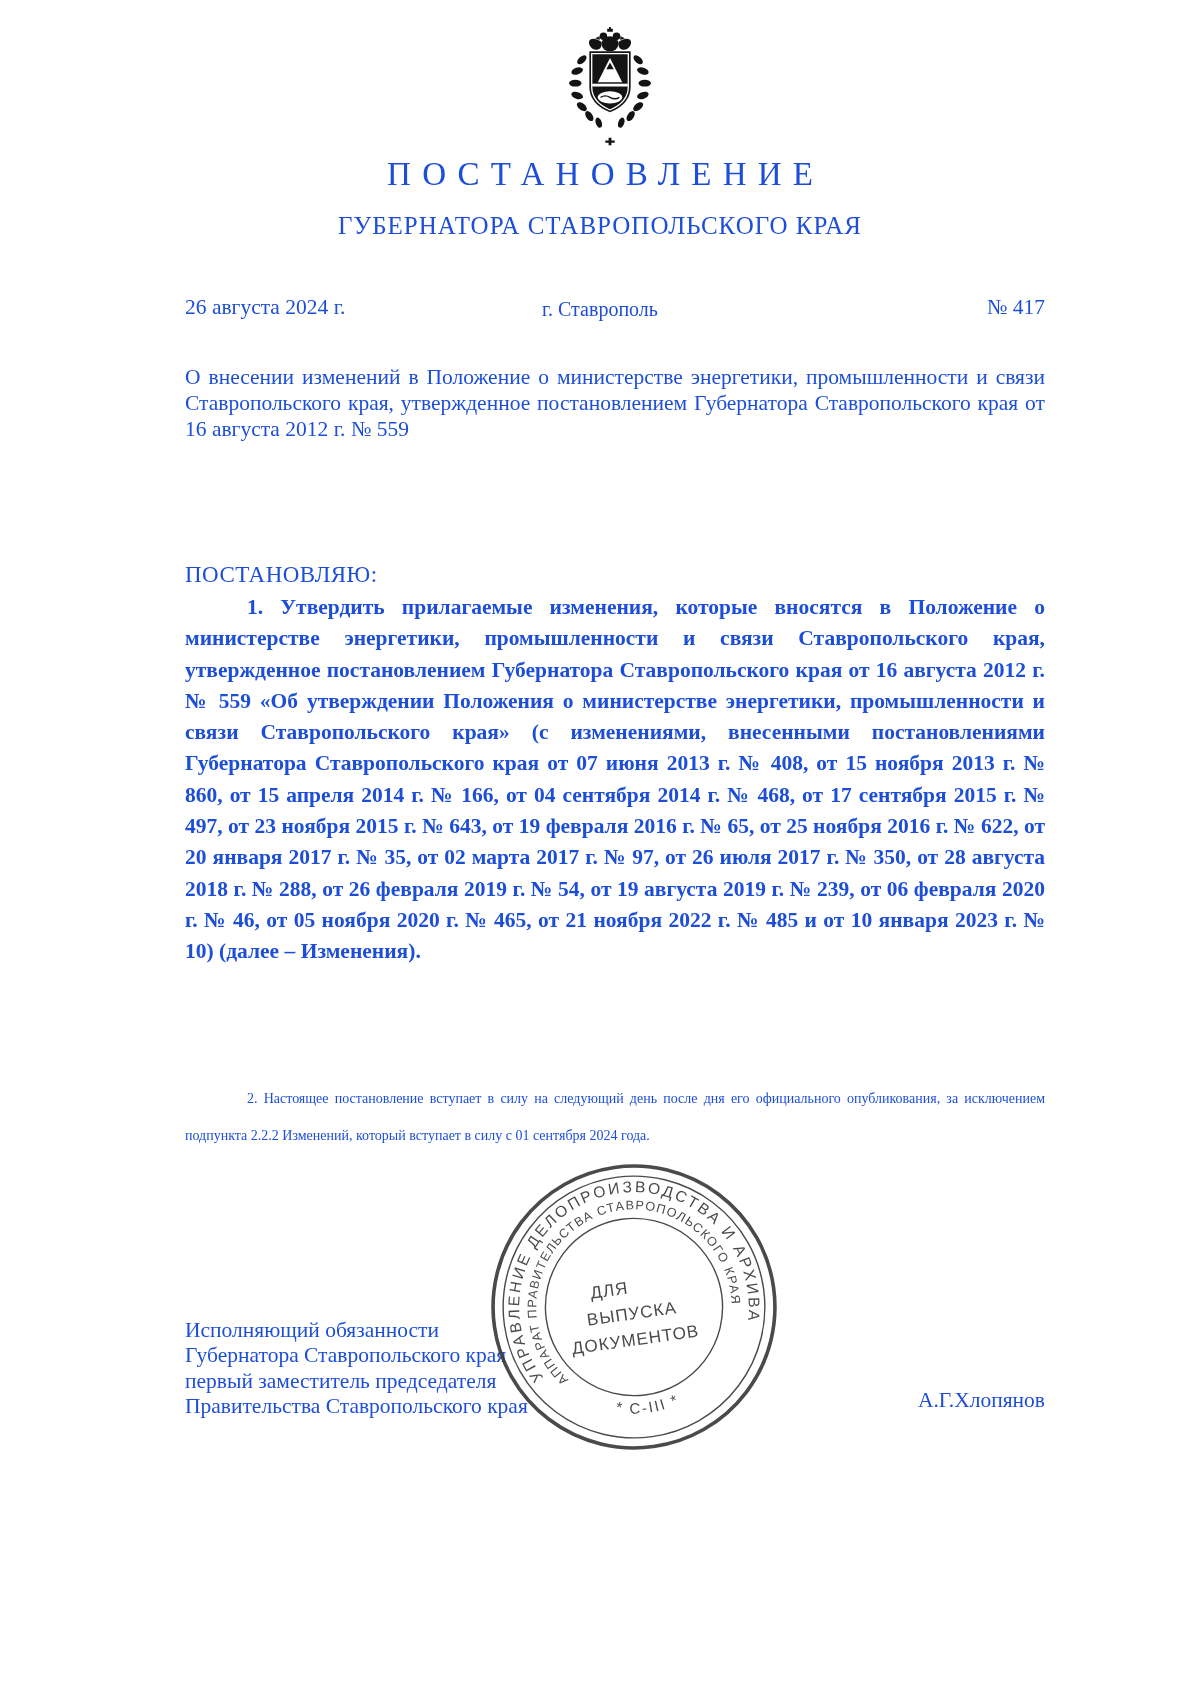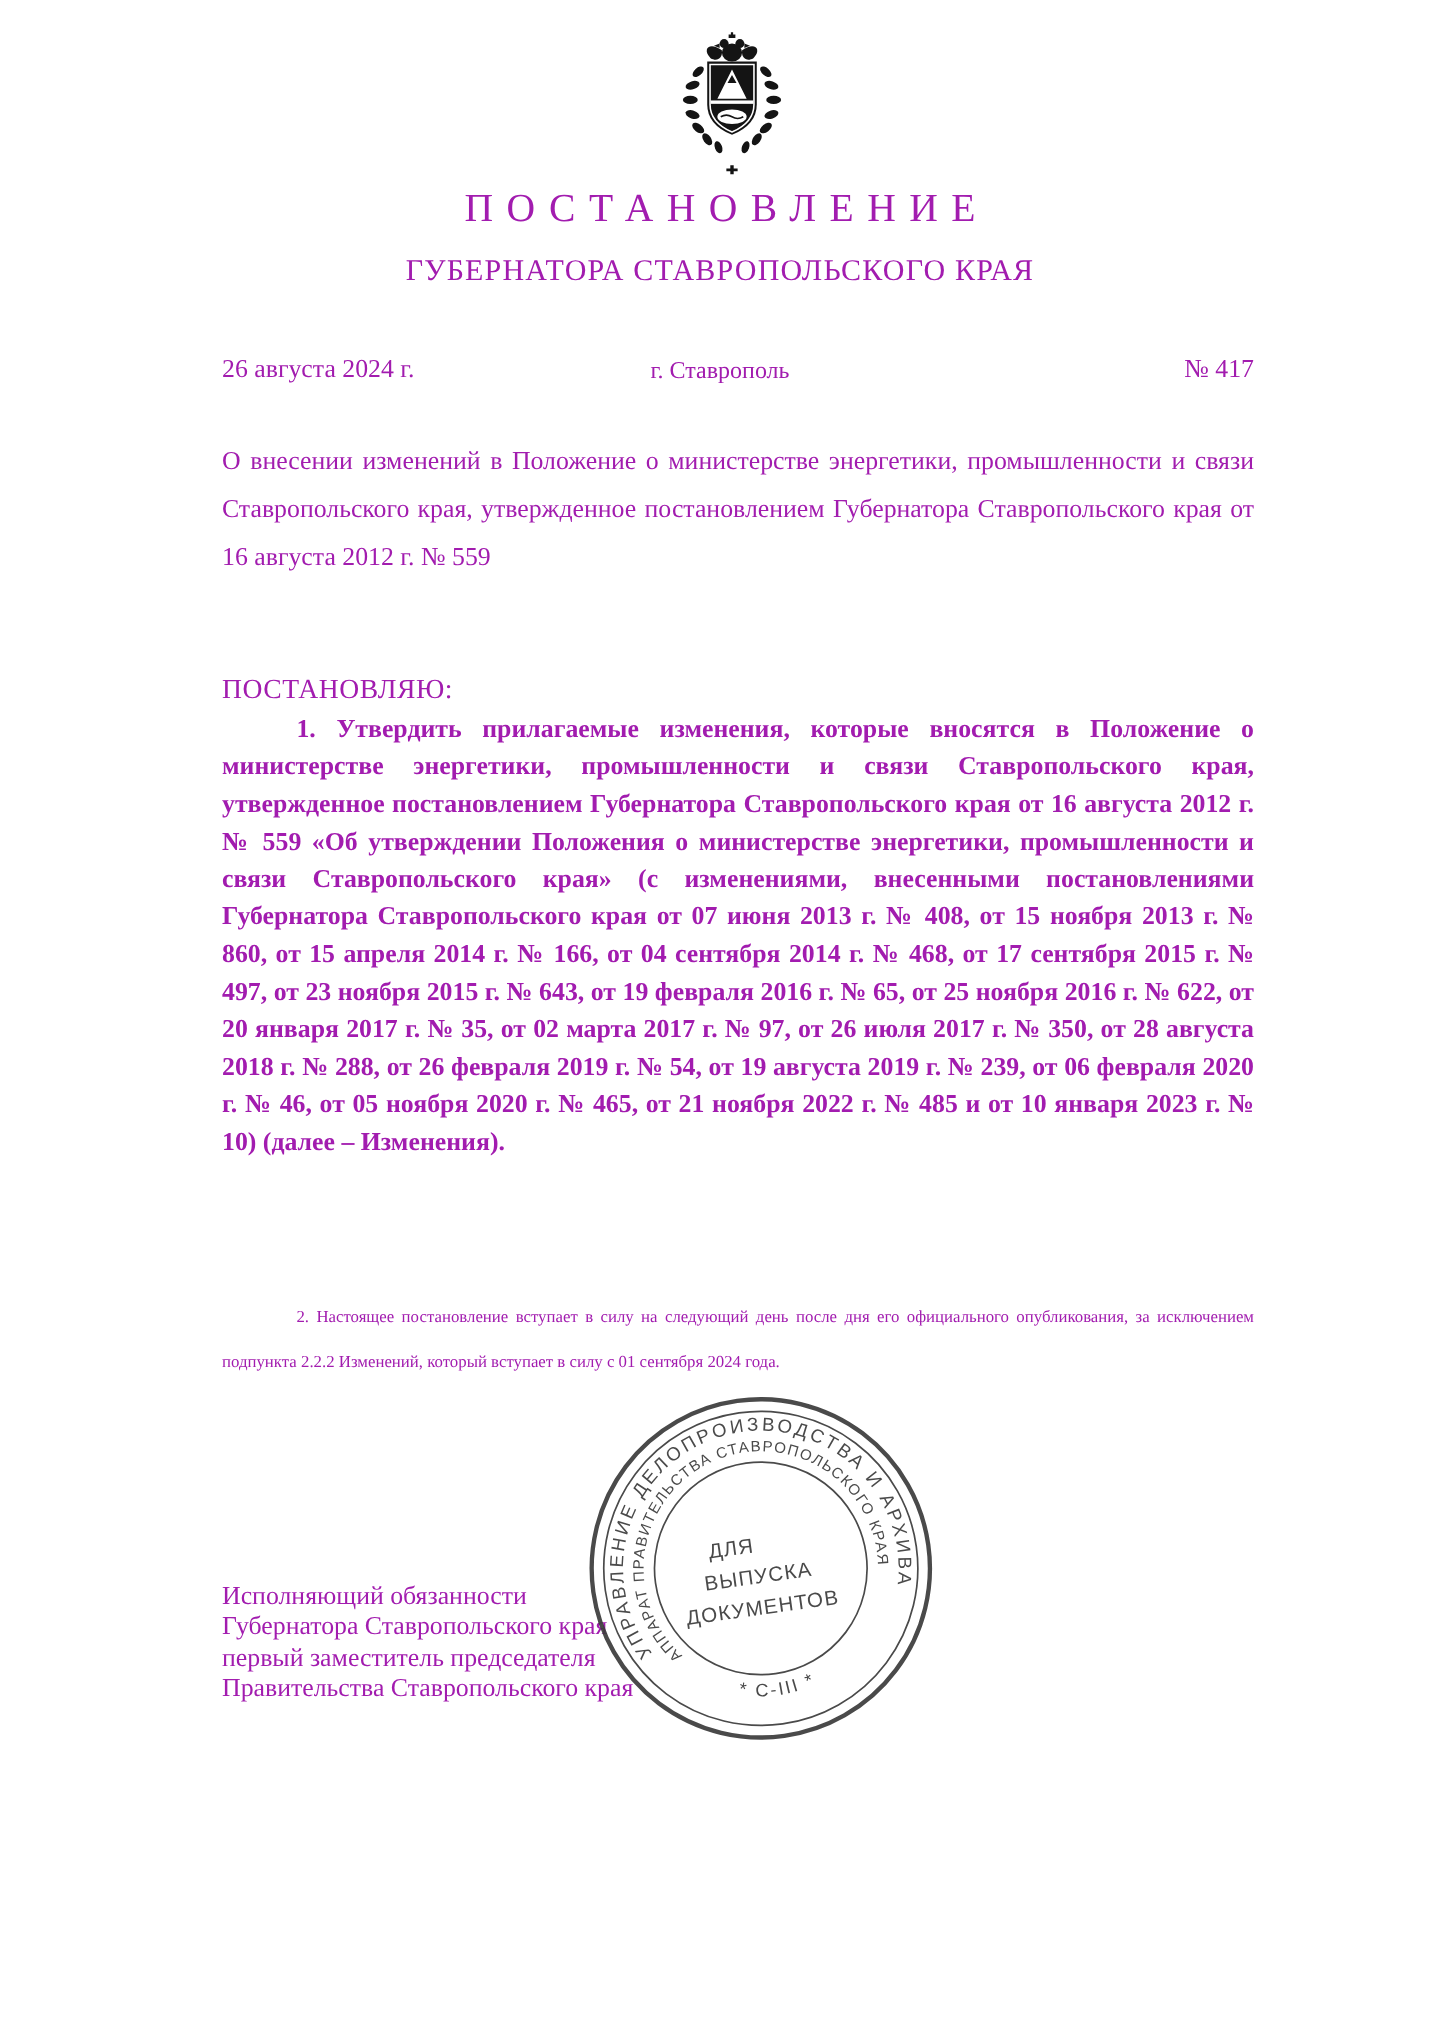--- a/index.html
+++ b/index.html
@@ -2,41 +2,41 @@
 <html><head>
 <meta charset="utf-8">
 <style>
   html,body{margin:0;padding:0;background:#e8e8e8;}
   .page{
     position:relative;
     width:1200px;height:1693px;
     margin:0 auto;
     background:#ffffff;
     font-family:"Liberation Serif", serif;
-    color:#a21caf;
+    color:#1d4ed8;
     overflow:hidden;
   }
   .abs{position:absolute;}
   .centered{left:0;width:1200px;text-align:center;}
   .emblem{top:26px;left:550px;width:120px;height:122px;}
   .doc-title{
     top:156px;font-size:33px;letter-spacing:0.34em;
     font-weight:400;white-space:nowrap;text-indent:0.34em;
   }
   .doc-subtitle{
     top:212px;font-size:25px;letter-spacing:0.04em;font-weight:400;white-space:nowrap;
   }
   .city{top:272px;font-size:20px;margin-top:26px;}
   .dateline{
     top:295px;left:185px;width:860px;font-size:21.5px;
     display:flex;justify-content:space-between;text-align:right;
   }
   .subject{
     top:364px;left:185px;width:860px;
-    font-size:21.5px;line-height:40px;text-align:justify;
+    font-size:21.5px;line-height:26px;text-align:justify;
   }
   .resolve-word{top:562px;left:185px;font-size:23px;letter-spacing:0.02em;}
   .para1{
     top:592px;left:185px;width:860px;
     font-size:21.5px;line-height:31.3px;text-align:justify;
     text-indent:62px;
     font-weight:bold;
   }
   .para2{
     top:1080px;left:185px;width:860px;
@@ -136,20 +136,21 @@
 
   <div class="abs para2">2. Настоящее постановление вступает в силу на следующий день после дня его официального опубликования, за исключением подпункта 2.2.2 Изменений, который вступает в силу с 01 сентября 2024 года.</div>
 
   <div class="abs sig-block">
     <div>Исполняющий обязанности</div>
     <div>Губернатора Ставропольского края</div>
     <div>первый заместитель председателя</div>
     <div>Правительства Ставропольского края</div>
   </div>
 
+  <div class="abs sig-name">А.Г.Хлопянов</div>
 
   <svg class="abs stamp" viewBox="0 0 300 300" aria-hidden="true">
     <defs>
       <path id="arc-outer" d="M 51.3 207 A 114 114 0 1 1 248.7 207"></path>
       <path id="arc-inner" d="M 75.7 212.4 A 97 97 0 1 1 224.3 212.4"></path>
       <path id="arc-bottom" d="M 81.9 231.2 A 106 106 0 0 0 218.1 231.2"></path>
     </defs>
     <circle cx="150" cy="150" r="140" stroke-width="3.6"></circle>
     <circle cx="150" cy="150" r="130" stroke-width="1.4"></circle>
     <circle cx="150" cy="150" r="88" stroke-width="1.4"></circle>

